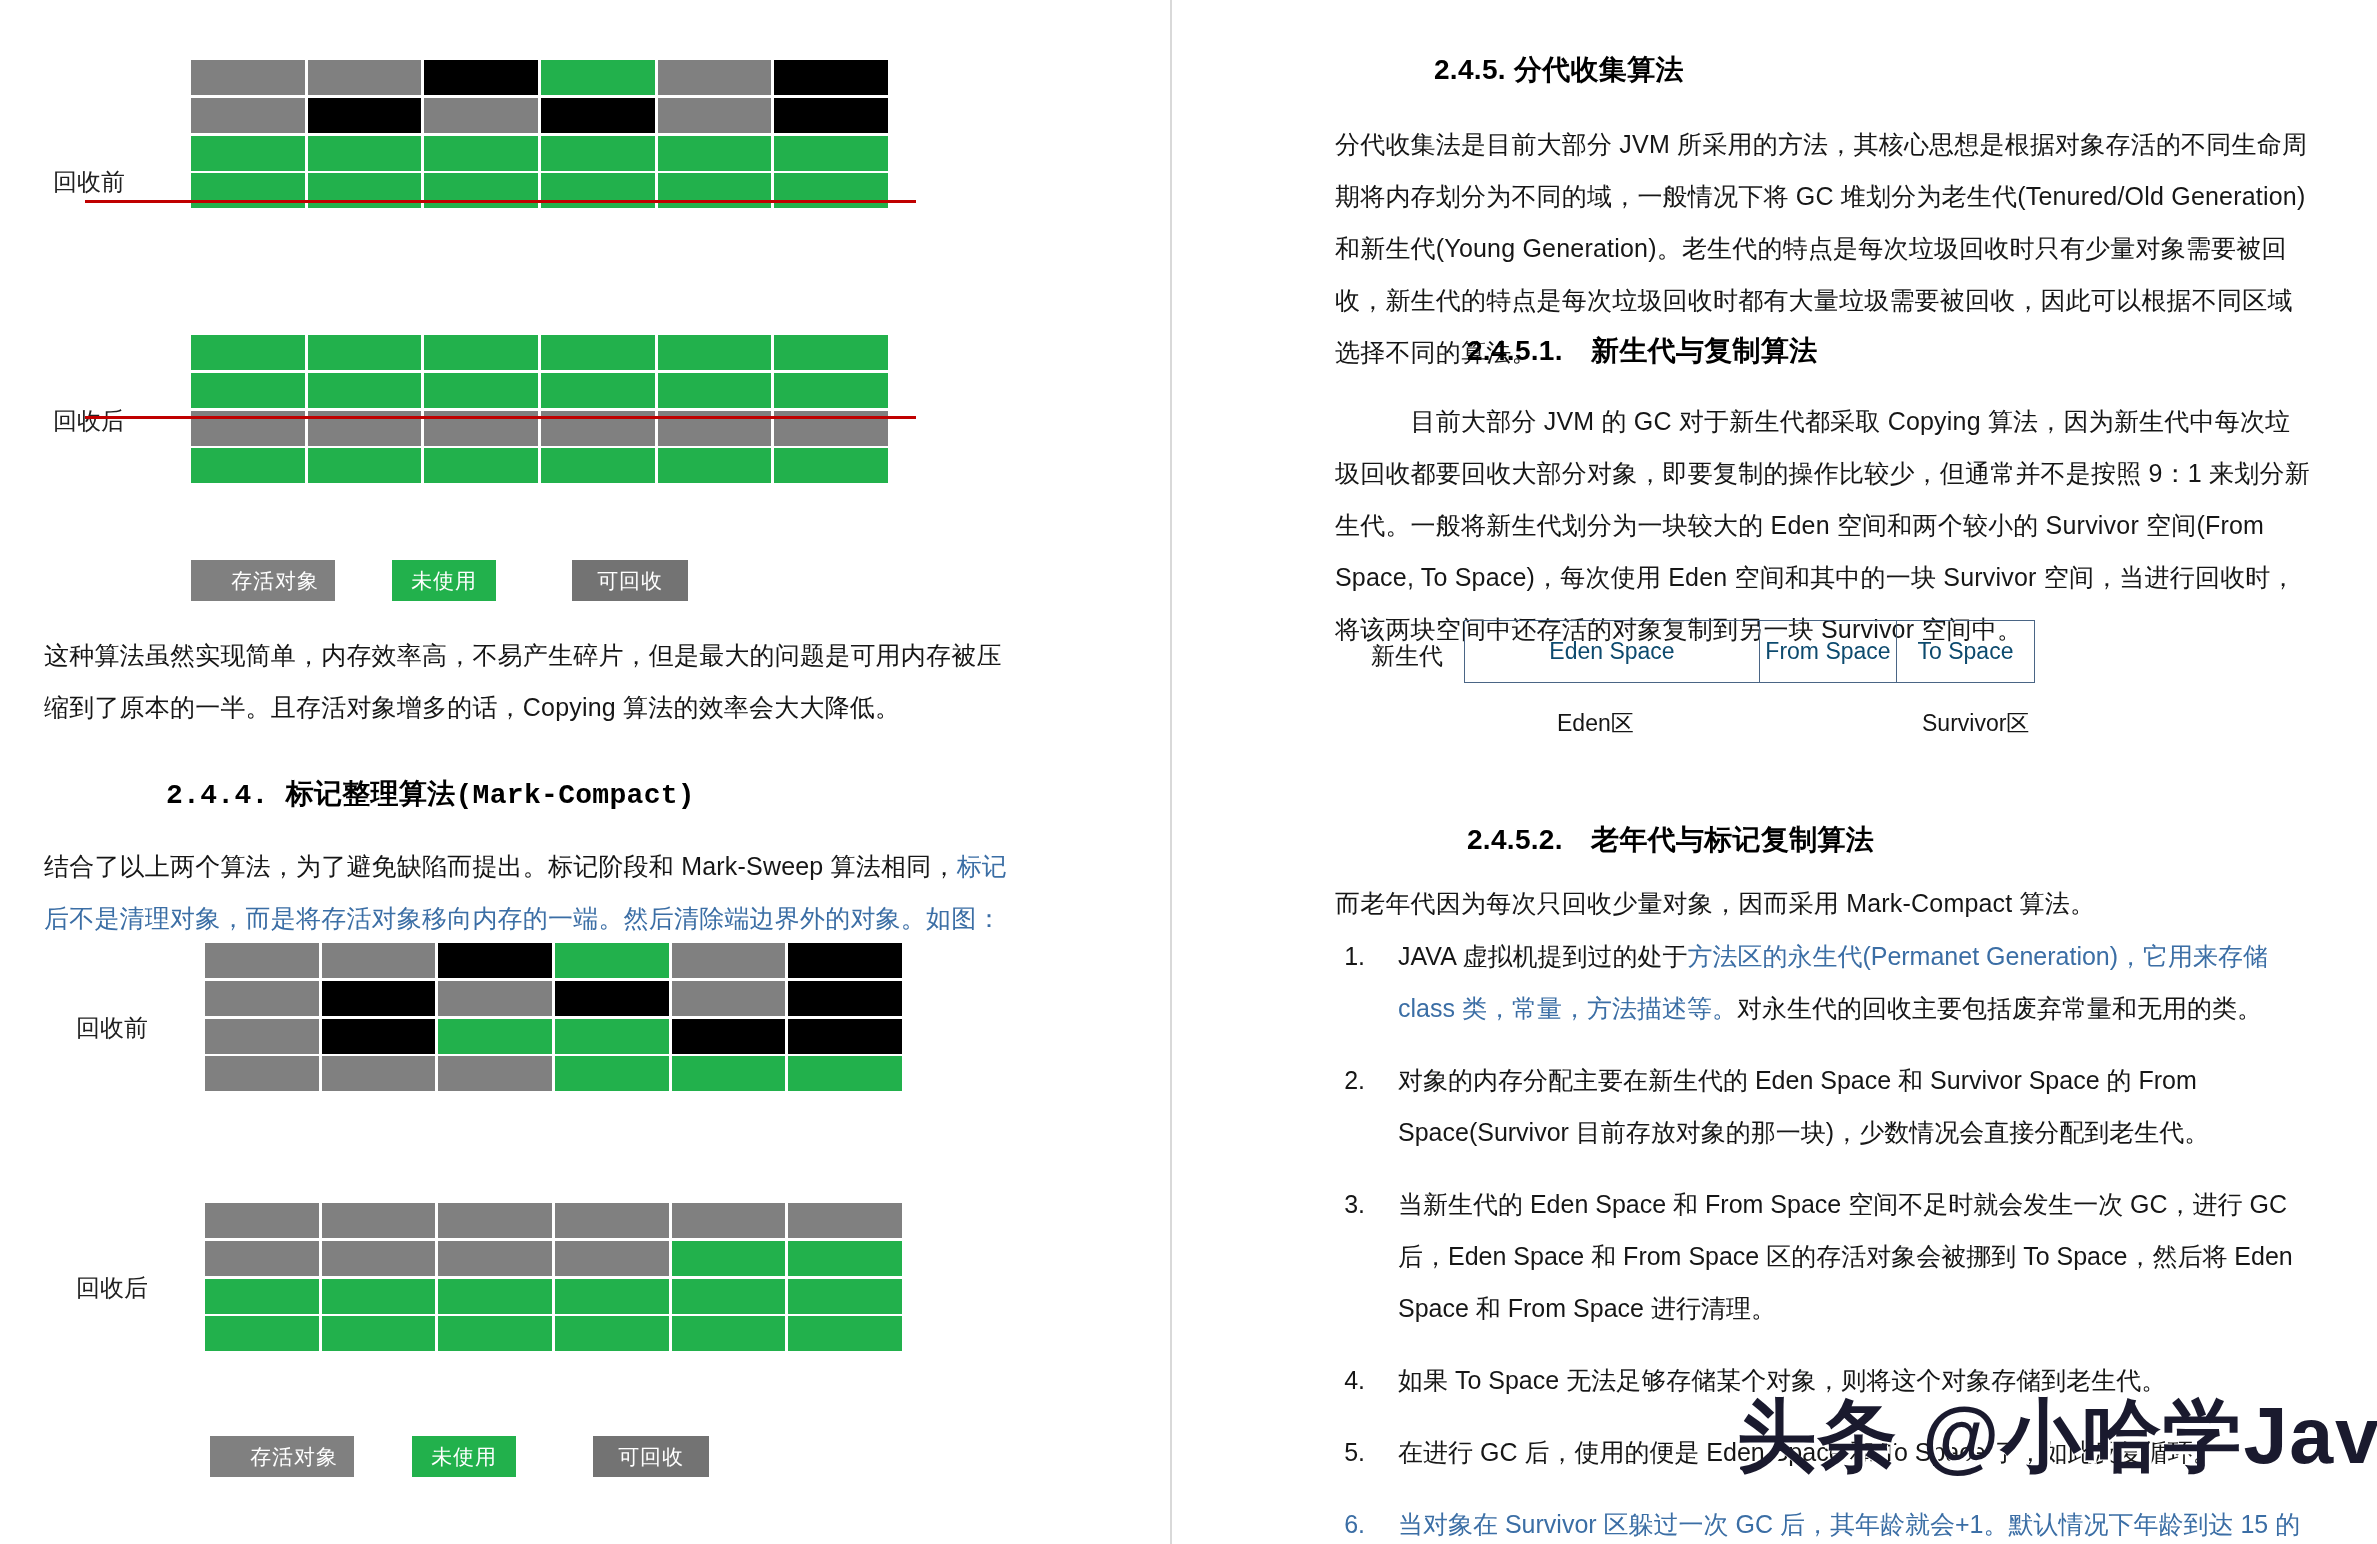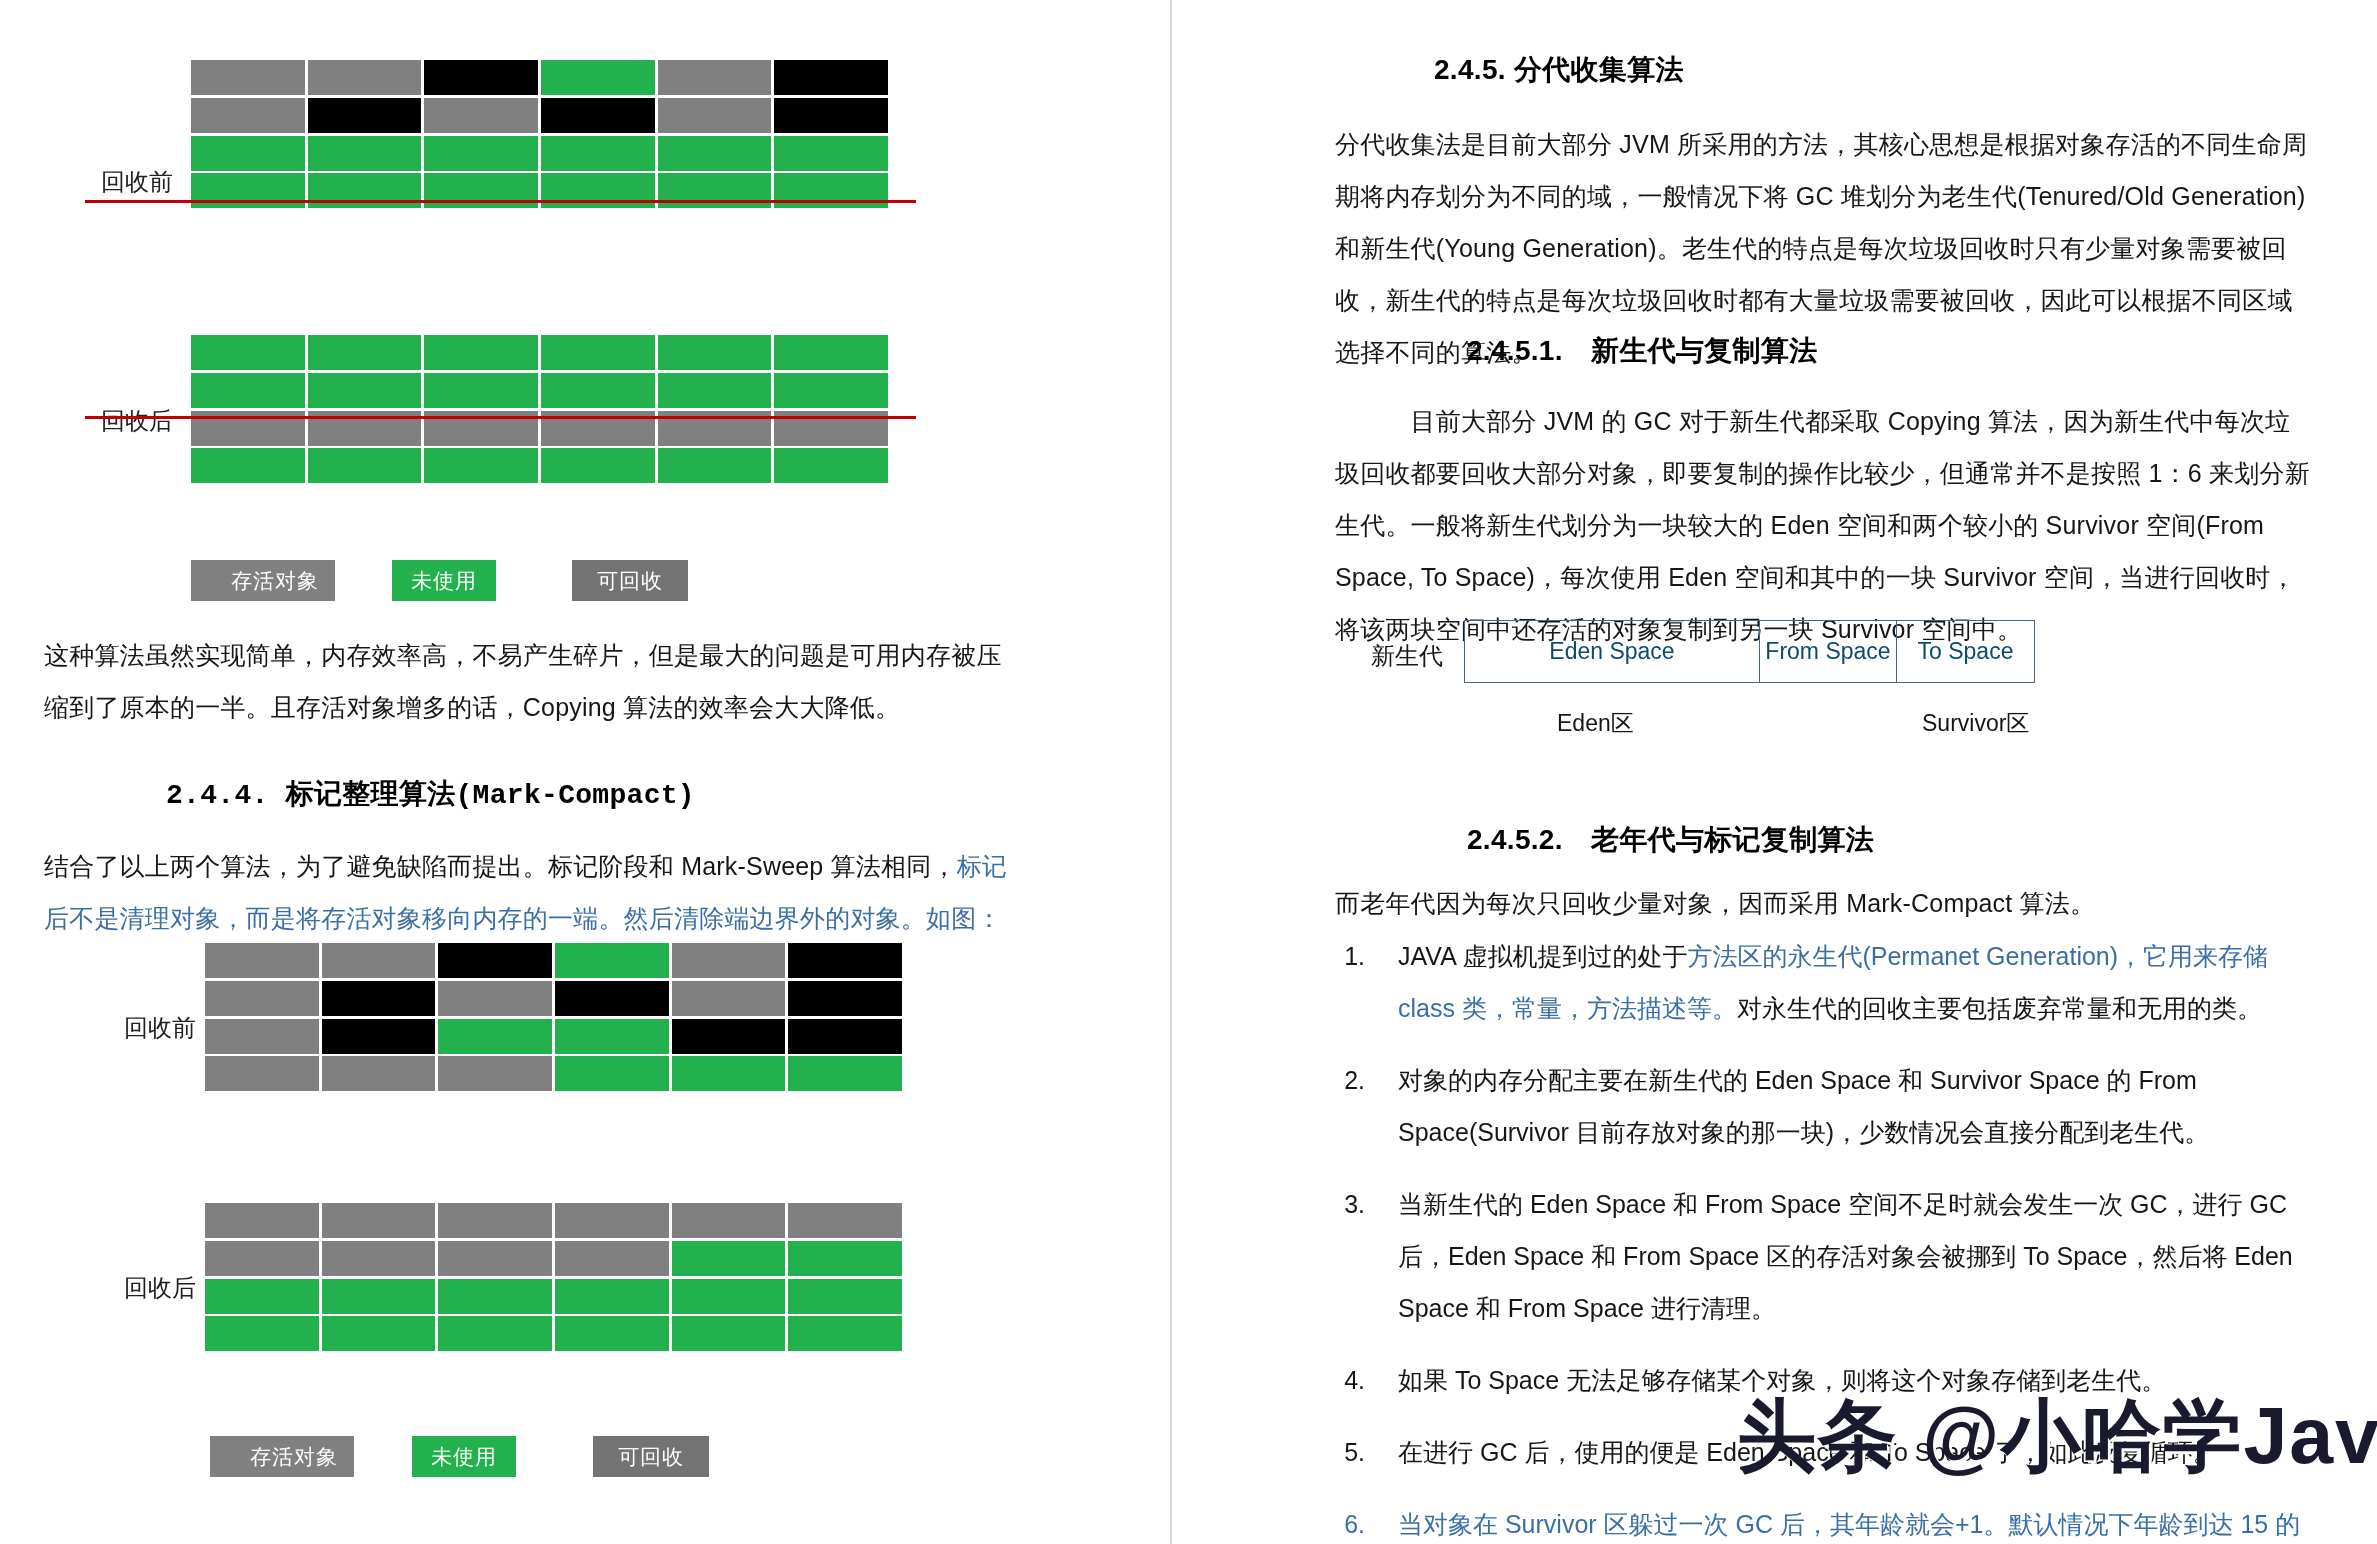--- a/index.html
+++ b/index.html
@@ -72,21 +72,20 @@
     height: 35px;
   }
   .c-gray  { background: #808080; }
   .c-green { background: #22b14c; }
   .c-black { background: #000000; }
   .row-label {
     position: absolute;
     font-size: 24px;
     color: #202020;
     white-space: nowrap;
-    margin-left: 48px;
   }
   .redline {
     position: absolute;
     height: 2.8px;
     background: #c00000;
   }
 
   
   .legend {
     display: flex;
@@ -330,21 +329,21 @@
   </div>
 
   <div class="col-right">
 
     <div class="h3" style="position:absolute; left:260px; top:51px;">2.4.5. 分代收集算法</div>
 
     <div class="para" style="position:absolute; left:161px; top:118px; width:978px;">分代收集法是目前大部分 JVM 所采用的方法，其核心思想是根据对象存活的不同生命周期将内存划分为不同的域，一般情况下将 GC 堆划分为老生代(Tenured/Old Generation)和新生代(Young Generation)。老生代的特点是每次垃圾回收时只有少量对象需要被回收，新生代的特点是每次垃圾回收时都有大量垃圾需要被回收，因此可以根据不同区域选择不同的算法。</div>
 
     <div class="h3" style="position:absolute; left:293px; top:332px;">2.4.5.1.　新生代与复制算法</div>
 
-    <div class="para" style="position:absolute; left:161px; top:395px; width:978px;">　　　目前大部分 JVM 的 GC 对于新生代都采取 Copying 算法，因为新生代中每次垃圾回收都要回收大部分对象，即要复制的操作比较少，但通常并不是按照 1：6 来划分新生代。一般将新生代划分为一块较大的 Eden 空间和两个较小的 Survivor 空间(From Space, To Space)，每次使用 Eden 空间和其中的一块 Survivor 空间，当进行回收时，将该两块空间中还存活的对象复制到另一块 Survivor 空间中。</div>
+    <div class="para" style="position:absolute; left:161px; top:395px; width:978px;">　　　目前大部分 JVM 的 GC 对于新生代都采取 Copying 算法，因为新生代中每次垃圾回收都要回收大部分对象，即要复制的操作比较少，但通常并不是按照 9：1 来划分新生代。一般将新生代划分为一块较大的 Eden 空间和两个较小的 Survivor 空间(From Space, To Space)，每次使用 Eden 空间和其中的一块 Survivor 空间，当进行回收时，将该两块空间中还存活的对象复制到另一块 Survivor 空间中。</div>
 
     <div class="eden-wrap" style="position:absolute; left:161px; top:620px; width:978px; height:138px;">
       <div class="eden-label" style="left:0px; top:20px;margin-left:36px;">新生代</div>
       <div class="eden-bar" style="position:absolute; left:129px; top:0; width:569px;">
         <div class="eden-seg" style="flex:0 0 295px;">Eden Space</div>
         <div class="eden-seg" style="flex:0 0 137px;">From Space</div>
         <div class="eden-seg" style="flex:1 1 auto;">To Space</div>
       </div>
       <div class="eden-caption" style="left:222px; top:88px;">Eden区</div>
       <div class="eden-caption" style="left:587px; top:88px;">Survivor区</div>

